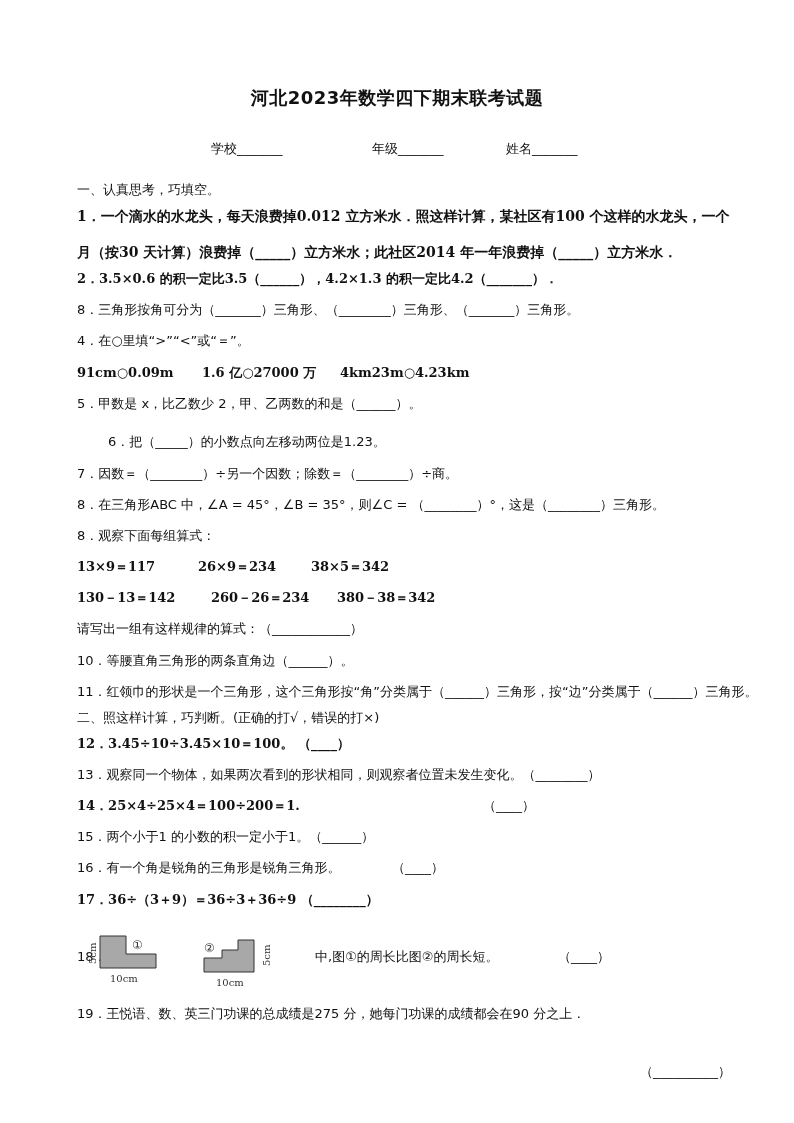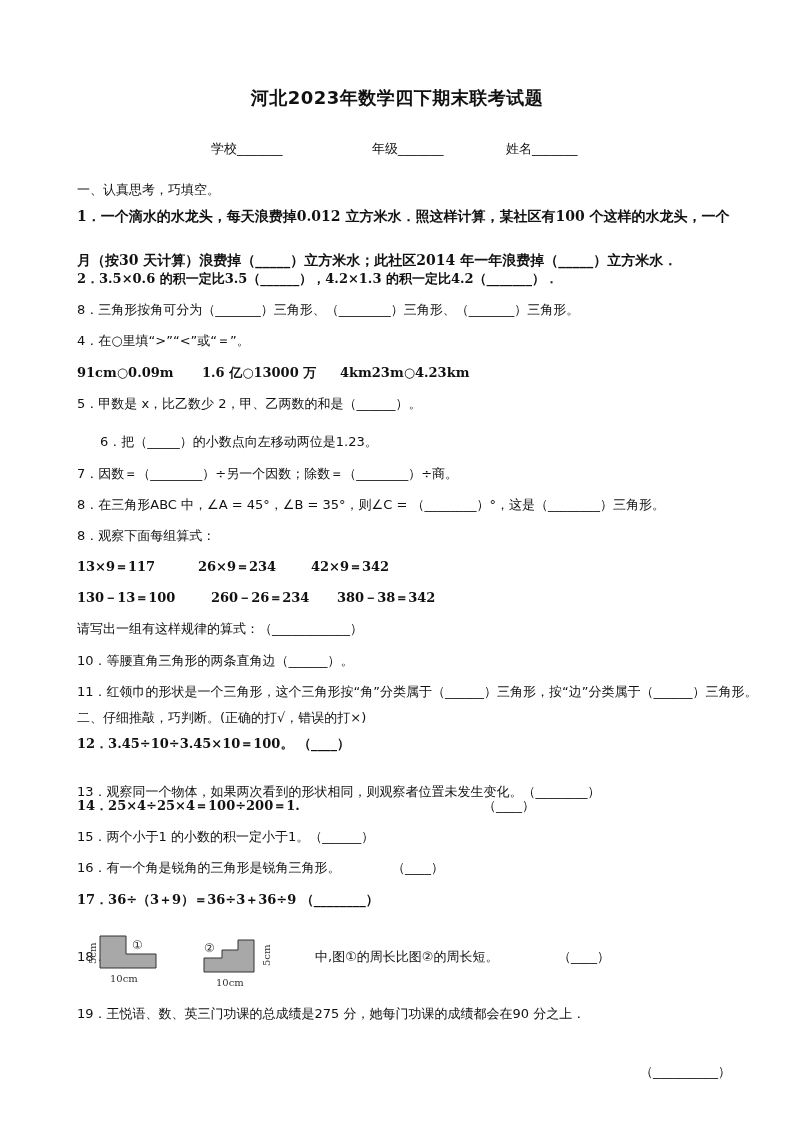--- a/index.html
+++ b/index.html
@@ -15,44 +15,44 @@
 </head>
 <body>
 
 <div class="title">河北2023年数学四下期末联考试题</div>
 <div class="info" style="left:211px">学校_______</div>
 <div class="info" style="left:372px">年级_______</div>
 <div class="info" style="left:506px">姓名_______</div>
 
 <div class="line sans" style="top:182px">一、认真思考，巧填空。</div>
 <div class="line big" style="top:208px">1．一个滴水的水龙头，每天浪费掉0.012 立方米水．照这样计算，某社区有100 个这样的水龙头，一个</div>
-<div class="line big" style="top:252px">月（按30 天计算）浪费掉（_____）立方米水；此社区2014 年一年浪费掉（_____）立方米水．</div>
+<div class="line big" style="top:244px">月（按30 天计算）浪费掉（_____）立方米水；此社区2014 年一年浪费掉（_____）立方米水．</div>
 <div class="line b" style="top:271px">2．3.5×0.6 的积一定比3.5（______），4.2×1.3 的积一定比4.2（_______）．</div>
 <div class="line sans" style="top:302px">8．三角形按角可分为（_______）三角形、（________）三角形、（_______）三角形。</div>
 <div class="line sans" style="top:333px">4．在○里填“&gt;”“&lt;”或“＝”。</div>
 <div class="line b" style="top:365px">91cm○0.09m</div>
-<div class="line b" style="top:365px;left:162px">1.6 亿○13000 万</div>
+<div class="line b" style="top:365px;left:162px">1.6 亿○27000 万</div>
 <div class="line b" style="top:365px;left:300px">4km23m○4.23km</div>
 <div class="line sans" style="top:396px">5．甲数是 x，比乙数少 2，甲、乙两数的和是（______）。</div>
-<div class="line sans" style="top:434px;left:60px">6．把（_____）的小数点向左移动两位是1.23。</div>
+<div class="line sans" style="top:434px;left:68px">6．把（_____）的小数点向左移动两位是1.23。</div>
 <div class="line sans" style="top:466px">7．因数＝（________）÷另一个因数；除数＝（________）÷商。</div>
 <div class="line sans" style="top:497px">8．在三角形ABC 中，∠A = 45°，∠B = 35°，则∠C = （________）°，这是（________）三角形。</div>
 <div class="line sans" style="top:528px">8．观察下面每组算式：</div>
 <div class="line b" style="top:559px">13×9＝117</div>
 <div class="line b" style="top:559px;left:158px">26×9＝234</div>
-<div class="line b" style="top:559px;left:271px">42×9＝342</div>
-<div class="line b" style="top:590px">130－13＝100</div>
+<div class="line b" style="top:559px;left:271px">38×5＝342</div>
+<div class="line b" style="top:590px">130－13＝142</div>
 <div class="line b" style="top:590px;left:171px">260－26＝234</div>
 <div class="line b" style="top:590px;left:297px">380－38＝342</div>
 <div class="line sans" style="top:621px">请写出一组有这样规律的算式：（____________）</div>
 <div class="line sans" style="top:653px">10．等腰直角三角形的两条直角边（______）。</div>
 <div class="line sans" style="top:684px">11．红领巾的形状是一个三角形，这个三角形按“角”分类属于（______）三角形，按“边”分类属于（______）三角形。</div>
-<div class="line sans" style="top:710px">二、仔细推敲，巧判断。(正确的打√，错误的打×)</div>
+<div class="line sans" style="top:710px">二、照这样计算，巧判断。(正确的打√，错误的打×)</div>
 <div class="line b" style="top:736px">12．3.45÷10÷3.45×10＝100。 （____）</div>
-<div class="line sans" style="top:784px">13．观察同一个物体，如果两次看到的形状相同，则观察者位置未发生变化。（________）</div>
+<div class="line sans" style="top:767px">13．观察同一个物体，如果两次看到的形状相同，则观察者位置未发生变化。（________）</div>
 <div class="line b" style="top:798px">14．25×4÷25×4＝100÷200＝1.</div>
 <div class="line sans" style="top:798px;left:443px">（____）</div>
 <div class="line sans" style="top:829px">15．两个小于1 的小数的积一定小于1。（______）</div>
 <div class="line sans" style="top:860px">16．有一个角是锐角的三角形是锐角三角形。</div>
 <div class="line sans" style="top:860px;left:352px">（____）</div>
 <div class="line b" style="top:892px">17．36÷（3＋9）＝36÷3＋36÷9 （________）</div>
 
 <div class="line sans" style="top:949px">18．图</div>
 <svg class="fig" style="left:84px;top:932px" width="80" height="55">
   <text x="2" y="30" font-size="10" transform="rotate(-90 8 26)" fill="#333" font-family="DejaVu Serif, serif">5cm</text>

